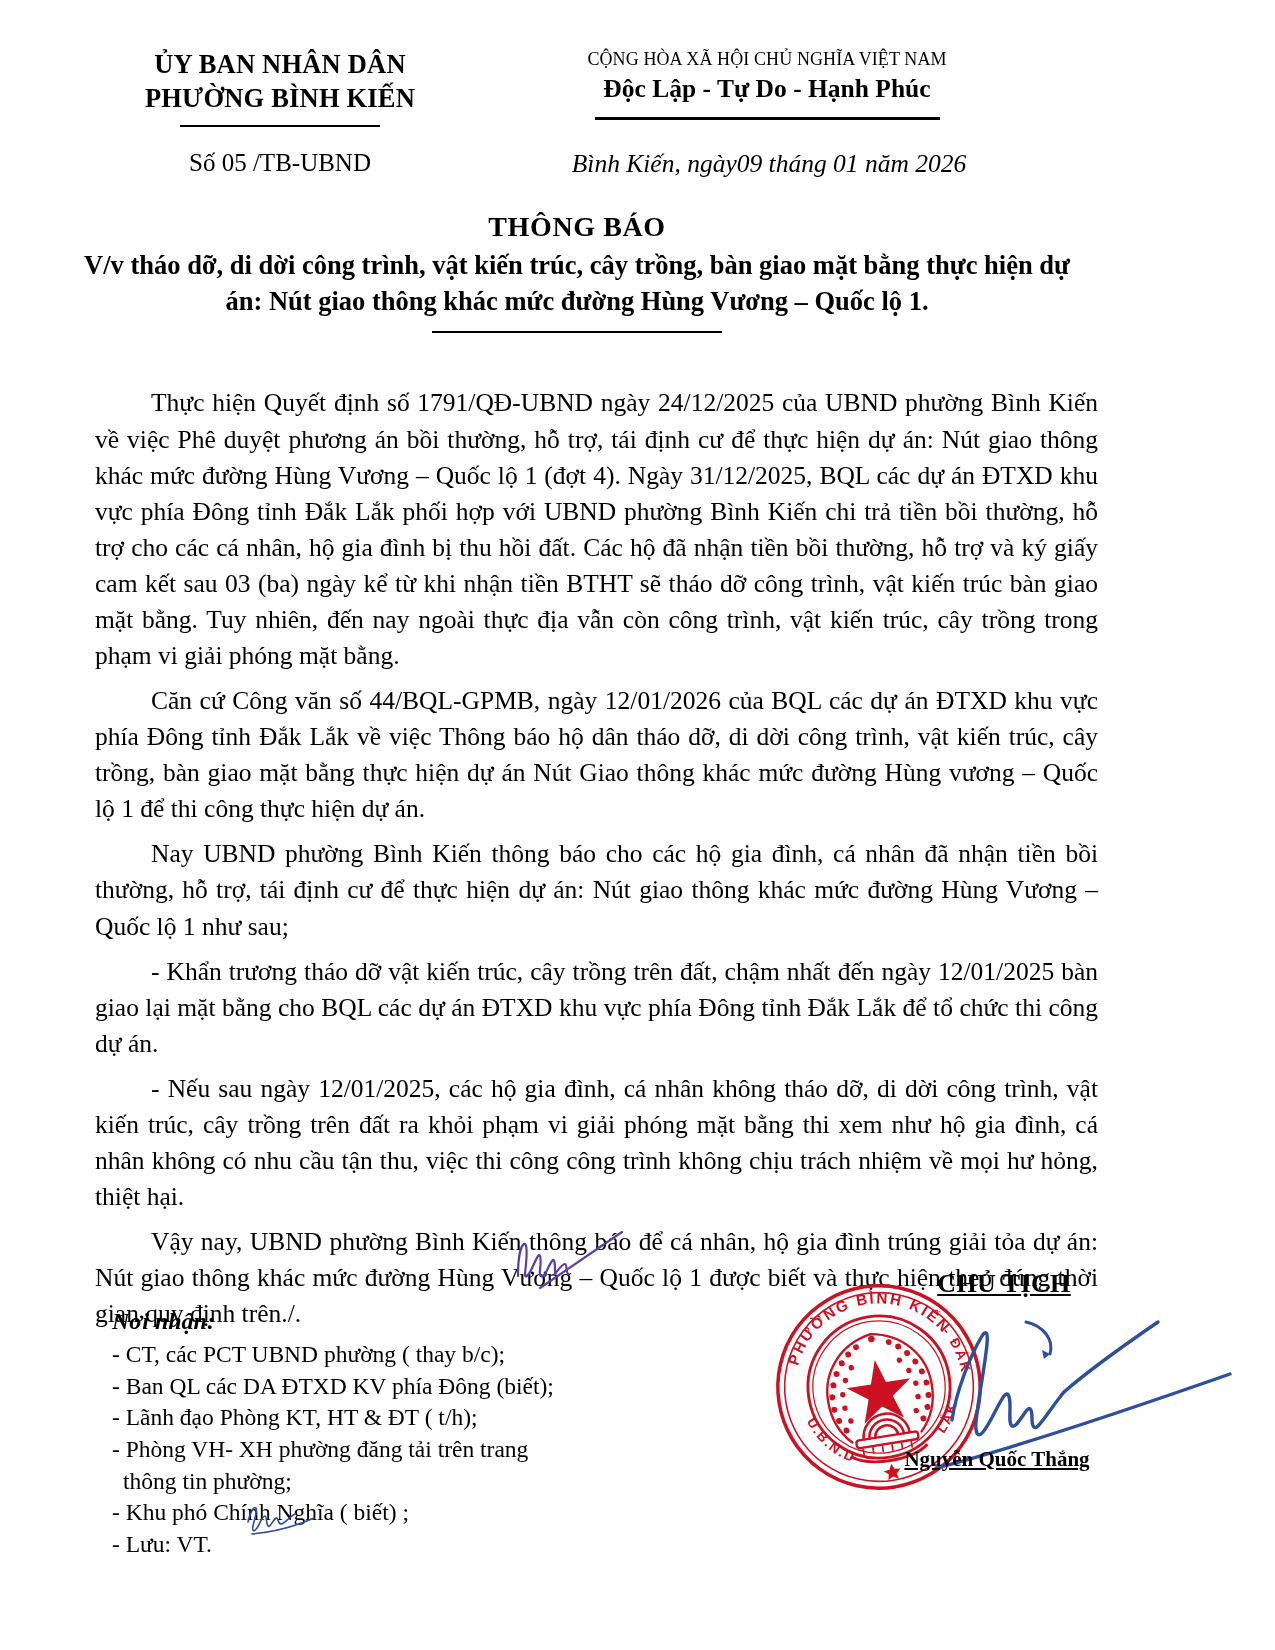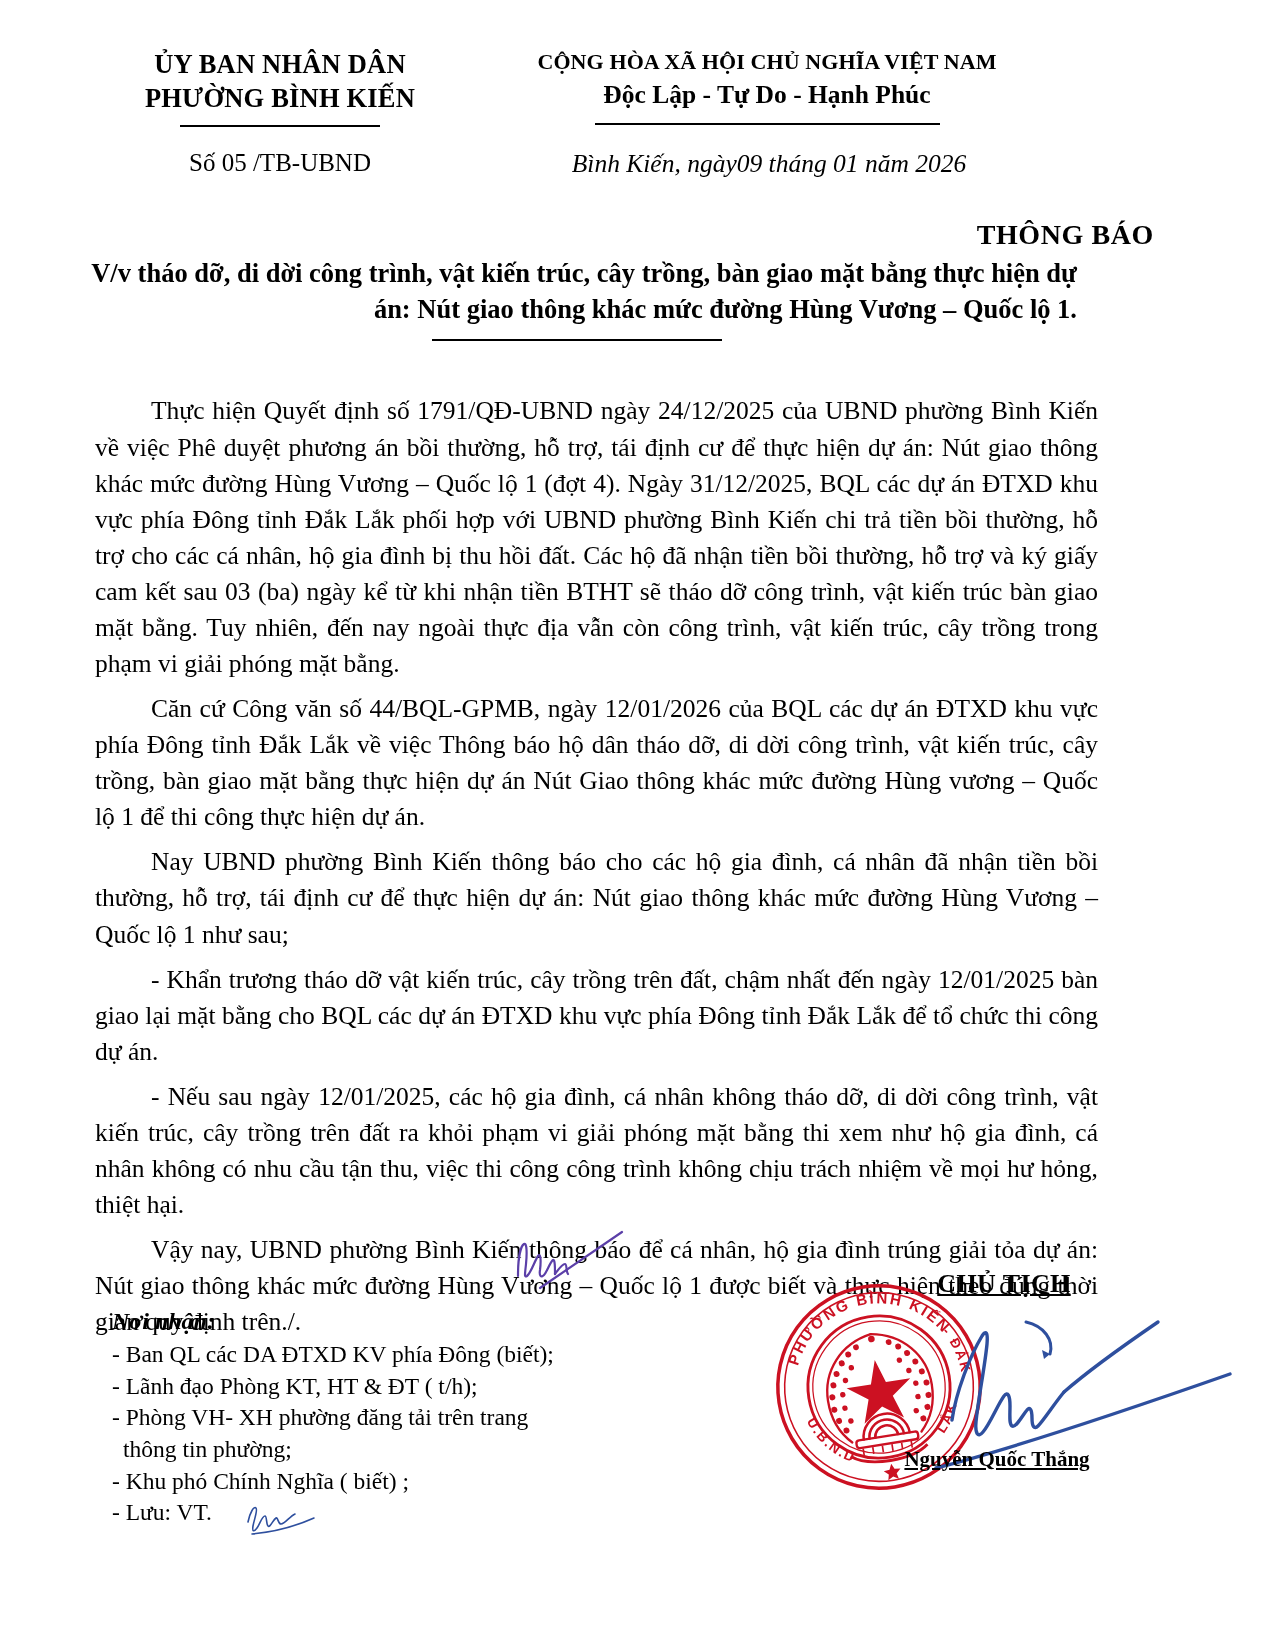--- a/index.html
+++ b/index.html
@@ -38,22 +38,22 @@
     padding-left: 10px;
   }
   .org-line {
     font-weight: bold;
     font-size: 26.5px;
     line-height: 1.28;
     letter-spacing: 0.2px;
     white-space: nowrap;
   }
   .nation-line {
-    font-weight: bold;
-    font-size: 22px;
+    font-weight: normal;
+    font-size: 18px;
     line-height: 1.3;
     letter-spacing: 0.1px;
     white-space: nowrap;
   }
   .motto-line {
     font-weight: bold;
     font-size: 25.5px;
     line-height: 1.45;
     white-space: nowrap;
   }
@@ -82,22 +82,22 @@
     flex: 1;
     text-align: center;
     font-style: italic;
     font-size: 25.5px;
     padding-left: 14px;
     white-space: nowrap;
   }
 
   
   .title-block {
-    text-align: right;
-    margin-top: 38px;
+    text-align: center;
+    margin-top: 30px;
   }
   .doc-type {
     font-weight: bold;
     font-size: 28px;
     letter-spacing: 0.6px;
     line-height: 1.25;
   }
   .doc-subject {
     font-weight: bold;
     font-size: 26.5px;
@@ -243,20 +243,21 @@
     <svg class="sig-inline" viewBox="0 0 120 70">
       <g fill="none" stroke="#5b3fa8" stroke-width="2.2" stroke-linecap="round">
         <path d="M8,46 C8,26 11,16 14,14 C17,12 17,24 16,34 C15,44 14,48 17,46 C21,43 25,30 28,26 C31,22 31,32 30,40 C29,46 31,48 34,45 C37,42 40,32 43,30 C45,29 45,38 45,44"></path>
         <path d="M45,44 C48,40 52,34 55,34 C57,34 56,42 58,44"></path>
       </g>
       <path d="M30,58 L112,2" fill="none" stroke="#5b3fa8" stroke-width="2.2" stroke-linecap="round"></path>
     </svg>
 
     <div class="recipients">
       <div class="recip-title">Nơi nhận:</div>
+      <div class="recip-item">- CT, các PCT UBND phường ( thay b/c);</div>
       <div class="recip-item">- Ban QL các DA ĐTXD KV phía Đông (biết);</div>
       <div class="recip-item">- Lãnh đạo Phòng KT, HT &amp; ĐT ( t/h);</div>
       <div class="recip-item">- Phòng VH- XH phường đăng tải trên trang</div>
       <div class="recip-item cont">thông tin phường;</div>
       <div class="recip-item">- Khu phó Chính Nghĩa ( biết) ;</div>
       <div class="recip-item"> - Lưu: VT.</div>
 
       <svg class="sig-vt" viewBox="0 0 150 60">
         <g fill="none" stroke="#2e4f9e" stroke-width="1.6" stroke-linecap="round">
           <path d="M8,34 C10,24 14,18 16,20 C18,22 14,32 13,38 C12,44 14,44 17,40 C20,36 22,28 25,28 C27,28 26,36 28,38 C30,40 33,32 36,30 C38,29 38,36 41,36 C45,36 50,28 55,26"></path>

